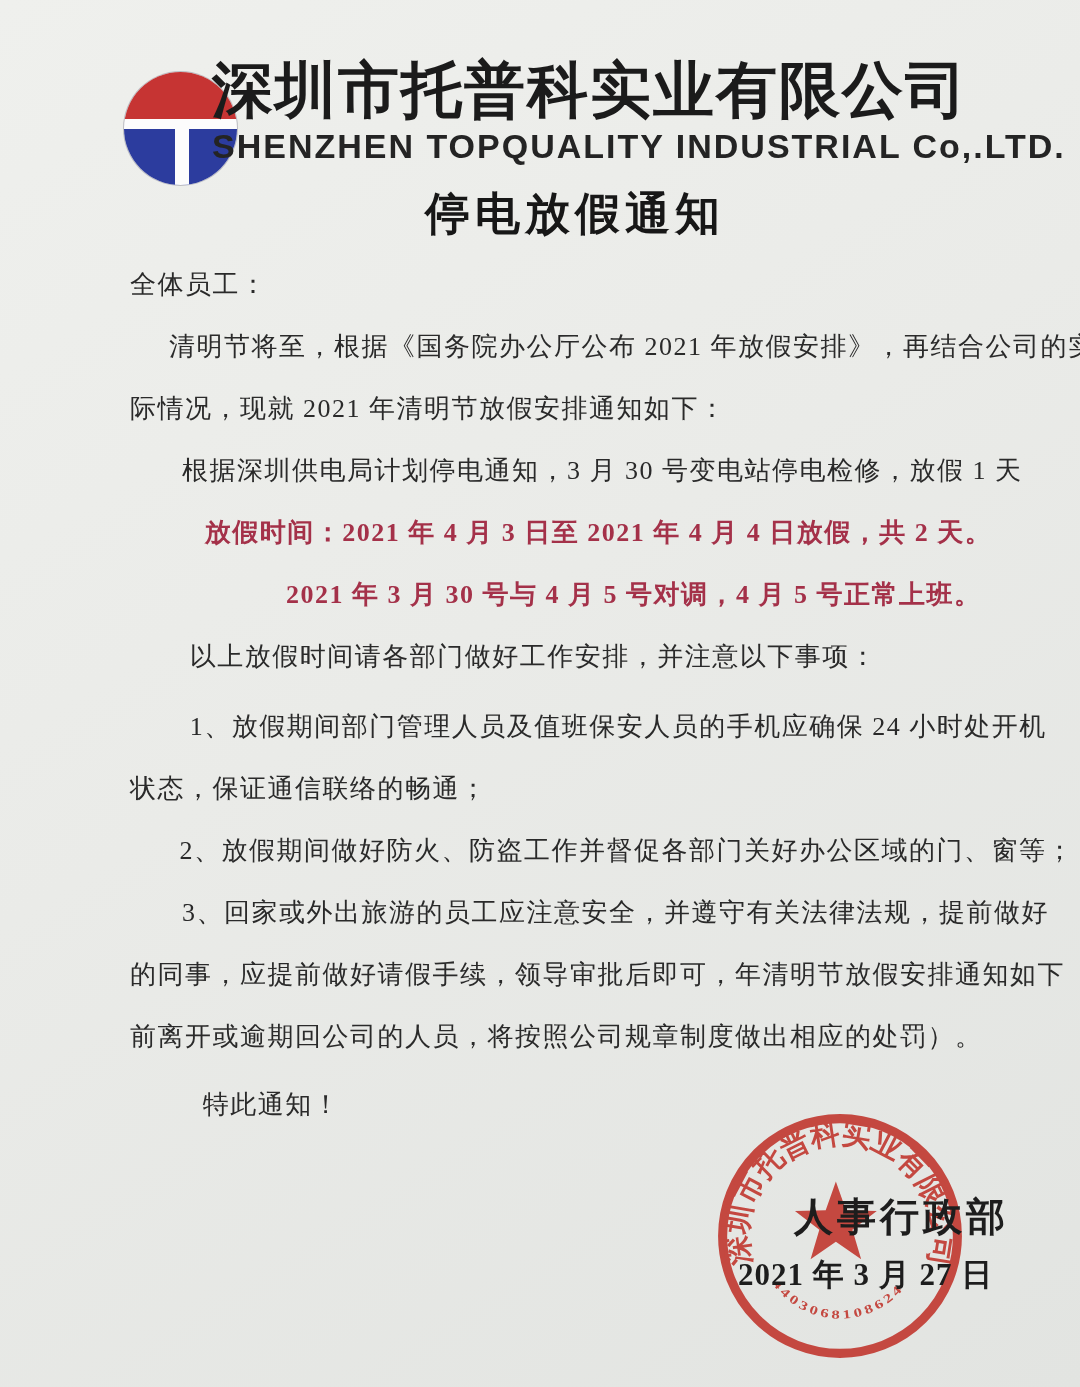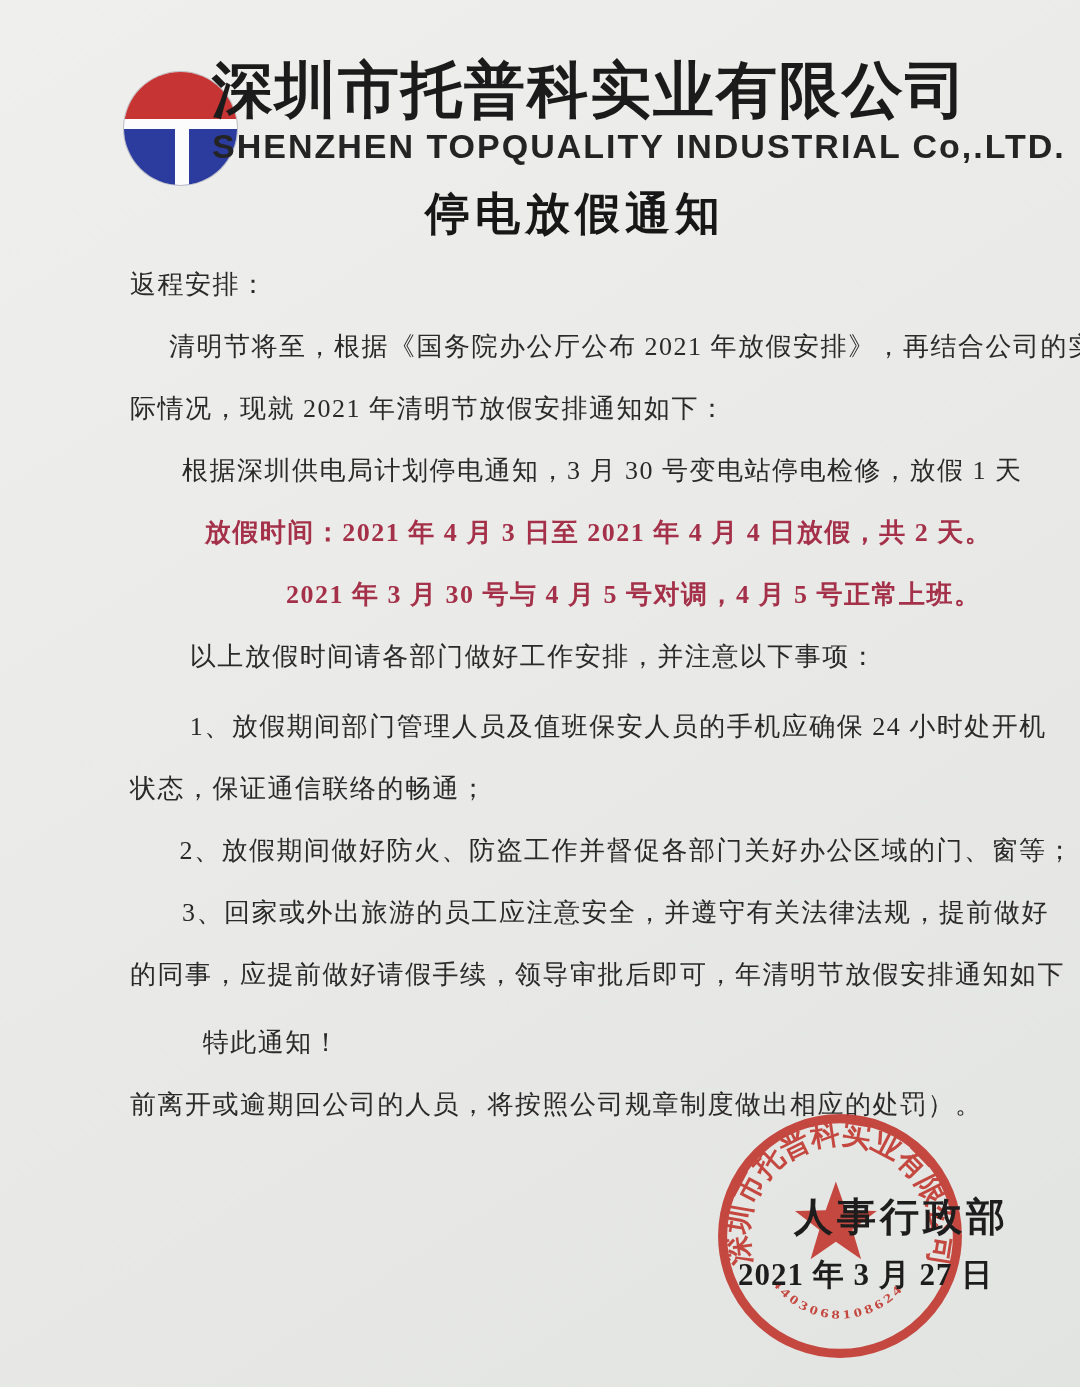--- a/index.html
+++ b/index.html
@@ -70,34 +70,34 @@
     <div class="logo-red"></div>
     <div class="logo-blue"></div>
     <div class="logo-stem"></div>
   </div>
   <div class="company-cn">深圳市托普科实业有限公司</div>
   <div class="company-en">SHENZHEN TOPQUALITY INDUSTRIAL Co,.LTD.</div>
 
   <h1 class="doc-title">停电放假通知</h1>
 
   <div class="body-text">
-      <p class="line" style="text-indent: 0em;">返程安排：</p>
+      <p class="line" style="text-indent: 0em;">全体员工：</p>
       <p class="line" style="text-indent: 1.5em;">清明节将至，根据《国务院办公厅公布 2021 年放假安排》，再结合公司的实</p>
       <p class="line" style="text-indent: 0em; font-family: Liberation Serif, serif;">际情况，现就 2021 年清明节放假安排通知如下：</p>
       <p class="line" style="text-indent: 2em;">根据深圳供电局计划停电通知，3 月 30 号变电站停电检修，放假 1 天</p>
       <p class="line red" style="text-indent: 1.8em; text-align: center;">放假时间：2021 年 4 月 3 日至 2021 年 4 月 4 日放假，共 2 天。</p>
       <p class="line red" style="text-indent: 6em;">2021 年 3 月 30 号与 4 月 5 号对调，4 月 5 号正常上班。</p>
       <p class="line" style="text-indent: 2.3em;">以上放假时间请各部门做好工作安排，并注意以下事项：</p>
       <p class="line" style="text-indent: 2.3em; margin-top: 8px; text-align: right;">1、放假期间部门管理人员及值班保安人员的手机应确保 24 小时处开机</p>
       <p class="line" style="text-indent: 0em;">状态，保证通信联络的畅通；</p>
       <p class="line" style="text-indent: 1.9em;">2、放假期间做好防火、防盗工作并督促各部门关好办公区域的门、窗等；</p>
       <p class="line" style="text-indent: 2em;">3、回家或外出旅游的员工应注意安全，并遵守有关法律法规，提前做好</p>
       <p class="line" style="text-indent: 0em;">的同事，应提前做好请假手续，领导审批后即可，年清明节放假安排通知如下</p>
+      <p class="line" style="text-indent: 0em;">前离开或逾期回公司的人员，将按照公司规章制度做出相应的处罚）。</p>
       <p class="line" style="text-indent: 2.8em; margin-top: 6px;">特此通知！</p>
-      <p class="line" style="text-indent: 0em;">前离开或逾期回公司的人员，将按照公司规章制度做出相应的处罚）。</p>
     </div>
 
   <div class="stamp">
     <svg viewBox="0 0 300 300">
       <defs>
         <path id="arcTop" d="M 42.9 182.7 A 112 112 0 1 1 257.1 182.7" fill="none"></path>
         <path id="arcBottom" d="M 68.1 207.4 A 100 100 0 0 0 231.9 207.4" fill="none"></path>
       </defs>
       <circle class="stamp-ring" cx="150" cy="150" r="142"></circle>
       <text class="stamp-text" font-size="38">

